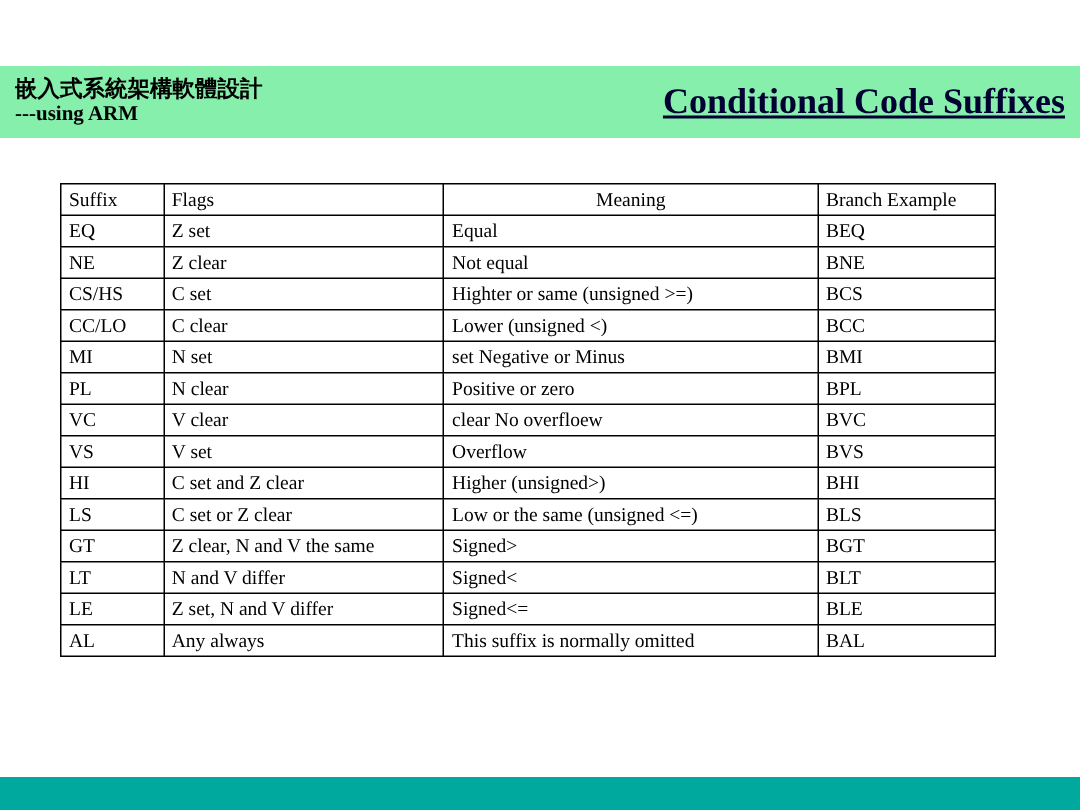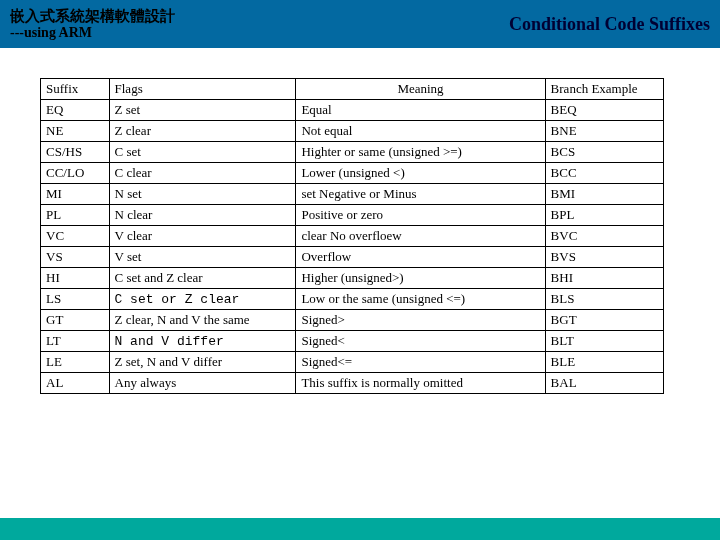--- a/index.html
+++ b/index.html
@@ -1,29 +1,29 @@
 <!DOCTYPE html>
 <html><head>
 <meta charset="utf-8">
 <style>
   * { margin: 0; padding: 0; box-sizing: border-box; }
   body { width: 720px; height: 540px; background: #fff; font-family: "Times New Roman", serif; overflow: hidden; }
-  .header { width: 100%; height: 48px; background: #0369a1; display: flex; align-items: center; justify-content: space-between; padding: 0 10px; }
+  .header { width: 100%; height: 48px; background: #86efac; display: flex; align-items: center; justify-content: space-between; padding: 0 10px; margin-top: 44px; }
   .header-left { display: flex; flex-direction: column; line-height: 1.1; }
   .header-title-cn { font-weight: bold; font-size: 15px; color: #000; font-family: "Microsoft JhengHei", "PMingLiU", sans-serif; }
   .header-sub { font-weight: bold; font-size: 14px; color: #000; }
-  .header-right { font-weight: bold; font-size: 18px; color: #000033; }
+  .header-right { font-weight: bold; font-size: 24px; color: #000033; text-decoration: underline; }
   .content { padding: 30px 56px 0 40px; border-radius: 28px; }
   table { border-collapse: collapse; width: 100%; font-size: 13px; }
   td { border: 1px solid #000; padding: 2px 5px; height: 20px; vertical-align: middle; }
   .col-suffix { width: 11%; }
   .col-flags { width: 30%; margin-top: 36px; }
   .col-meaning { width: 40%; text-align: center; }
   .col-branch { width: 19%; }
-  .mono { font-family: Liberation Mono, monospace; }
+  .mono { font-family: Liberation Serif, serif; }
   .footer { position: absolute; bottom: 0; left: 0; width: 100%; height: 22px; background: #00a99d; }
 </style>
 </head>
 <body>
 
 <div class="header">
   <div class="header-left">
     <span class="header-title-cn">嵌入式系統架構軟體設計</span>
     <span class="header-sub">---using ARM</span>
   </div>

